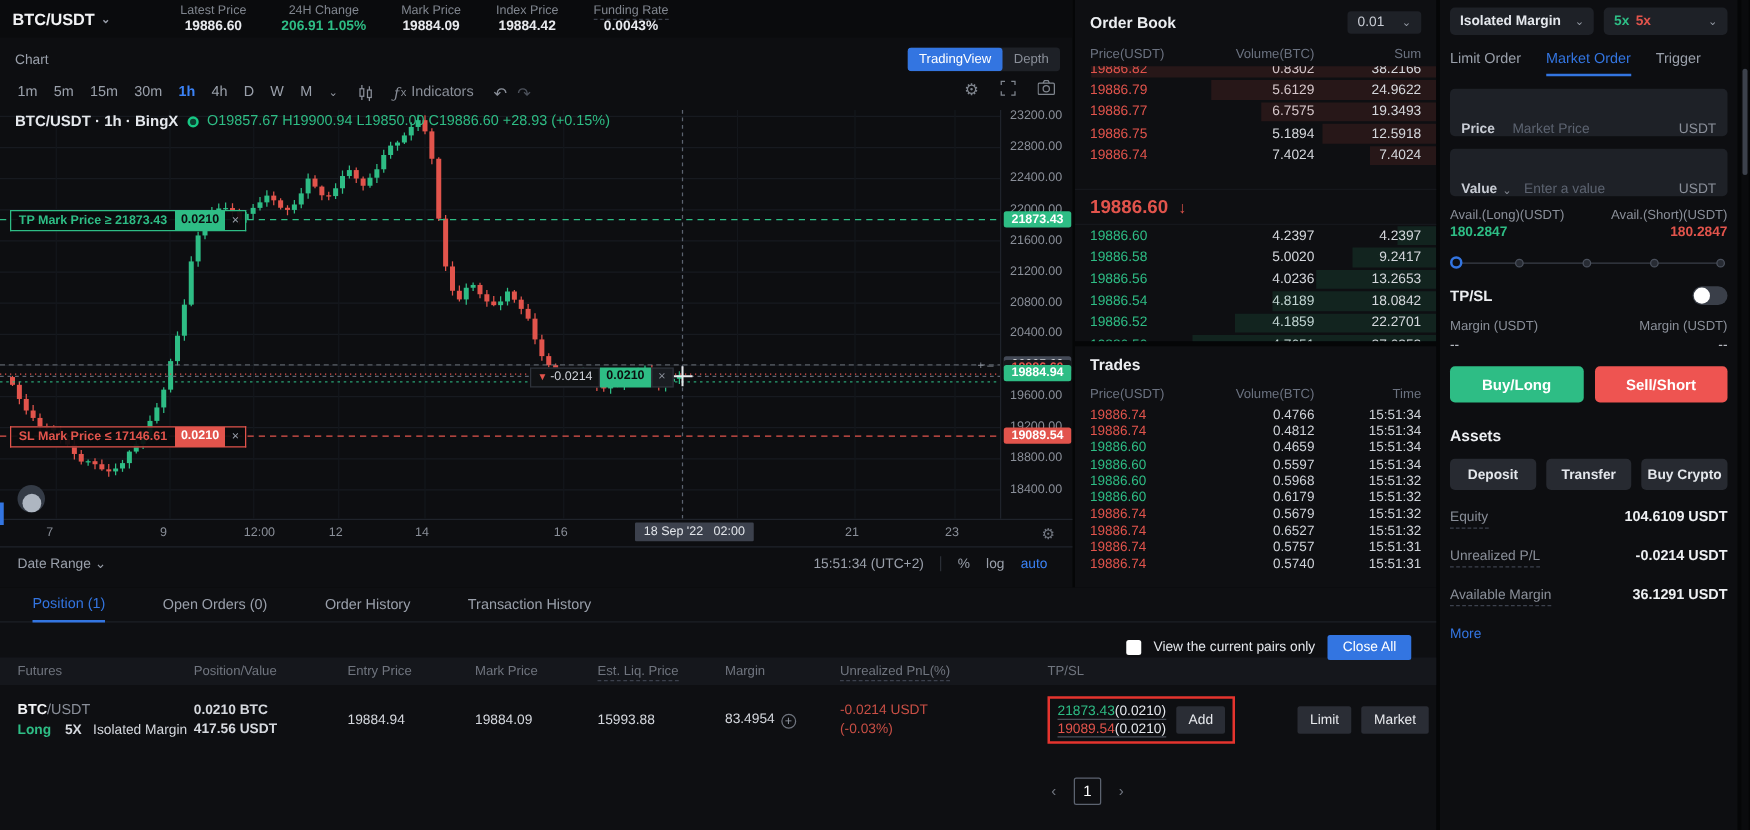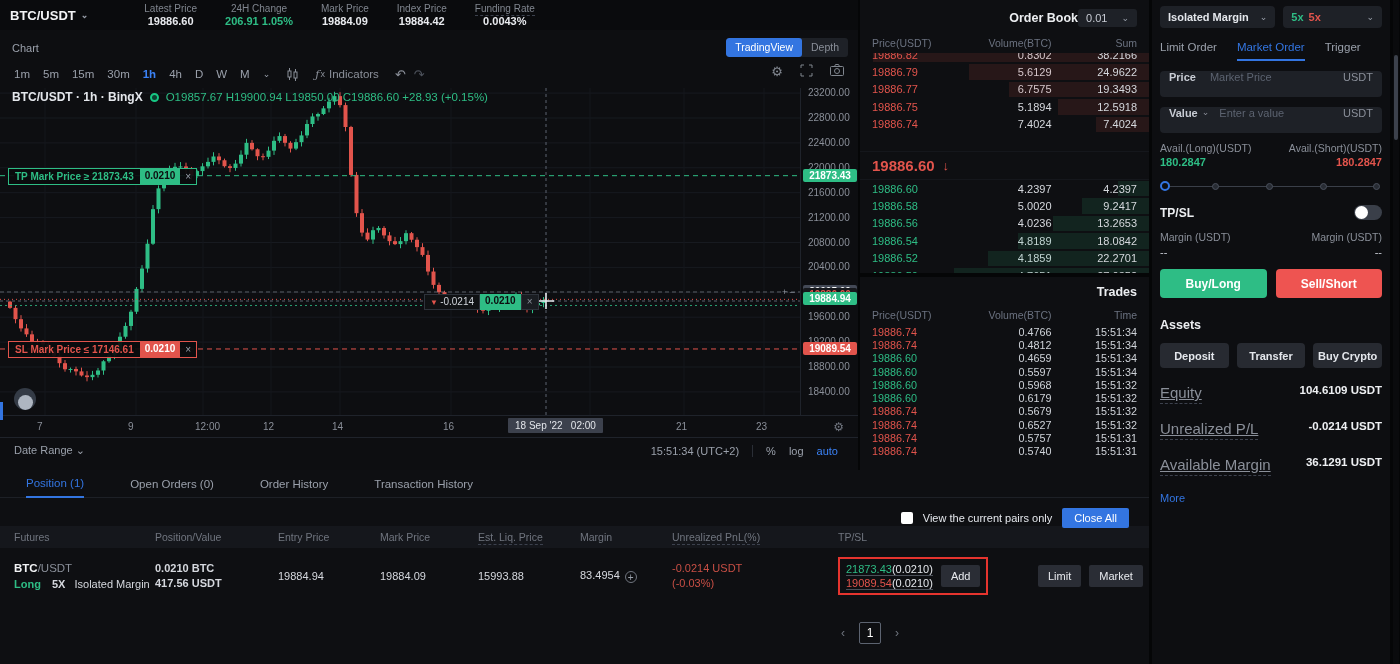--- a/index.html
+++ b/index.html
@@ -73,21 +73,21 @@
   .flag.sl .f-qty { background:#e2544c; color:#fff; }
   .flag.sl .f-x { border-color:#e2544c; }
   .order-tag { position:absolute; left:424px; top:264px; display:flex; height:16px; line-height:14px; font-size:10px; z-index:6; }
   .ot-pnl { background:#101214; border:1px solid #2e333b; color:#d0d4da; padding:0 5px; }
   .ot-pnl .tri { color:#e2544c; font-size:8px; }
   .ot-qty { background:#2ebd85; color:#0c0d0f; font-weight:bold; padding:0 5px; }
   .ot-x { background:#1a1d22; border:1px solid #2e333b; color:#8a8f99; padding:0 5px; }
 
   
   .panel-title { font-size:12.5px; font-weight:bold; color:#eceef1; }
-  .ob-head { display:flex; align-items:center; justify-content:flex-end; padding:9px 12px 0 12px; }
+  .ob-head { display:flex; align-items:center; justify-content:space-between; padding:9px 12px 0 12px; }
   .ob-tick { background:#1e2127; border-radius:3px; padding:3px 8px; color:#c8ccd4; display:flex; gap:14px; align-items:center; font-size:11px; }
   .cols { display:flex; padding:10px 12px 4px 12px; color:#6b7280; font-size:10.5px; }
   .cols span:nth-child(1){ flex:1.1; text-align:left; }
   .cols span:nth-child(2){ flex:1; text-align:right; }
   .cols span:nth-child(3){ flex:1; text-align:right; }
   .ob-rows { overflow:hidden; }
   .ob-row { display:flex; padding:0 12px; height:17.4px; align-items:center; position:relative; }
   .ob-row .p { flex:1.1; text-align:left; }
   .ob-row .v { flex:1; text-align:right; color:#d5d8dd; }
   .ob-row .s { flex:1; text-align:right; color:#d5d8dd; position:relative; z-index:1; }
@@ -108,21 +108,21 @@
   .dd .caret{ font-weight:normal; }
   .dd-margin { flex:1.2; }
   .dd-lev { flex:1; }
   .lev-g { color:#2ebd85; } .lev-r { color:#e2544c; margin-left:5px; }
   .oc-seg { display:flex; margin-top:10px; border-radius:4px; overflow:hidden; height:26px; background:#23262c; }
   .oc-seg .seg { flex:1; display:flex; align-items:center; justify-content:center; font-size:12px; color:#8a8f99; }
   .oc-seg .seg.active { background:#2ebd85; color:#fff; border-radius:4px; font-weight:bold; }
   .ord-tabs { display:flex; gap:20px; margin-top:13px; font-size:11.5px; color:#9aa0ab; }
   .ord-tab { padding-bottom:6px; }
   .ord-tab.active { color:#3375e1; border-bottom:2px solid #3375e1; }
-  .field { background:#1e2127; border-radius:4px; height:26px; display:flex; align-items:flex-start; padding:0 9px; margin-top:10px; }
+  .field { background:#1e2127; border-radius:4px; height:38px; display:flex; align-items:flex-end; padding:0 9px; margin-top:10px; }
   .field .f-lbl { color:#c8ccd4; font-weight:bold; }
   .field .f-ph { color:#5c6370; margin-left:14px; flex:1; }
   .field .f-unit { color:#8a8f99; }
   .field .f-caret { color:#8a8f99; margin-left:4px; margin-right:10px; font-size:9px; }
   .avail-row { display:flex; justify-content:space-between; margin-top:9px; font-size:10.5px; color:#8a8f99; }
   .avail-vals { display:flex; justify-content:space-between; margin-top:2px; font-size:11px; font-weight:bold; }
   .avail-vals .g { color:#2ebd85; } .avail-vals .r { color:#e2544c; }
   .slider { position:relative; margin-top:13px; height:12px; }
   .slider .track { position:absolute; left:4px; right:4px; top:5px; height:1px; background:#3a3f49; }
   .slider .dot { position:absolute; top:2px; width:7px; height:7px; border-radius:50%; background:#272b33; border:1px solid #4a505c; }
@@ -133,21 +133,21 @@
   .toggle .knob { position:absolute; left:1px; top:1px; width:13px; height:13px; border-radius:50%; background:#fff; }
   .margin-lbls { display:flex; justify-content:space-between; margin-top:11px; font-size:10.5px; color:#8a8f99; }
   .margin-vals { display:flex; justify-content:space-between; margin-top:3px; font-size:11px; color:#c8ccd4; }
   .bs-row { display:flex; gap:9px; margin-top:11px; }
   .btn-buy { flex:1; height:29px; border-radius:4px; background:#2ebd85; color:#fff; font-weight:bold; font-size:12px; display:flex; align-items:center; justify-content:center; }
   .btn-sell { flex:1; height:29px; border-radius:4px; background:#ee5451; color:#fff; font-weight:bold; font-size:12px; display:flex; align-items:center; justify-content:center; }
   .assets-title { margin-top:20px; font-size:12.5px; font-weight:bold; color:#eceef1; }
   .asset-btns { display:flex; gap:8px; margin-top:11px; }
   .asset-btn { flex:1; height:25px; border-radius:4px; background:#272a31; color:#e4e7ec; font-size:11px; font-weight:bold; display:flex; align-items:center; justify-content:center; white-space:nowrap; }
   .sum-row { display:flex; justify-content:space-between; align-items:flex-start; margin-top:16px; }
-  .sum-row .s-lbl { color:#8a8f99; font-size:15px; border-bottom:1px dashed #3c414d; padding-bottom:2px;text-decoration:underline; }
+  .sum-row .s-lbl { color:#8a8f99; font-size:11px; border-bottom:1px dashed #3c414d; padding-bottom:2px; }
   .sum-row .s-val { color:#eef0f3; font-size:11.5px; font-weight:bold; }
   .more-link { margin-top:16px; color:#3375e1; font-size:11px; }
 
   
   .bp-tabs { display:flex; gap:46px; padding:0 0 0 26px; height:28px; align-items:center; border-bottom:1px solid #1d2026; font-size:11.5px; color:#9aa0ab; }
   .bp-tab { height:28px; display:flex; align-items:center; }
   .bp-tab.active { color:#3375e1; border-bottom:2px solid #3375e1; }
   .bp-filter { position:absolute; right:20px; top:38px; display:flex; align-items:center; gap:10px; }
   .checkbox { width:12px; height:12px; background:#fff; border-radius:2px; }
   .bp-filter .f-txt { color:#e4e7ec; font-size:11px; }

